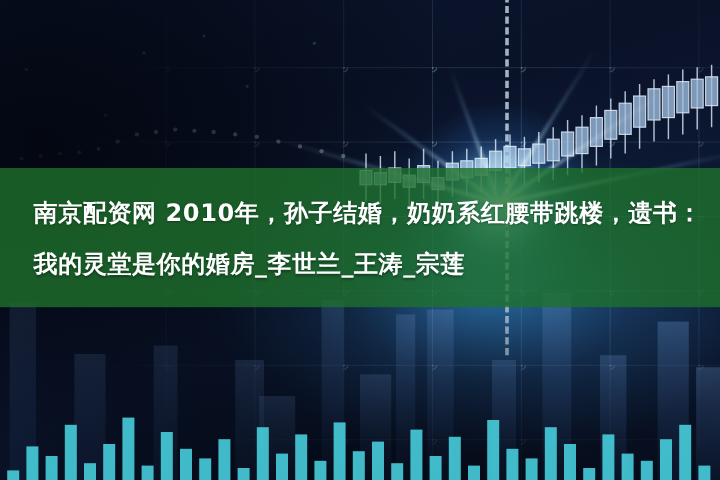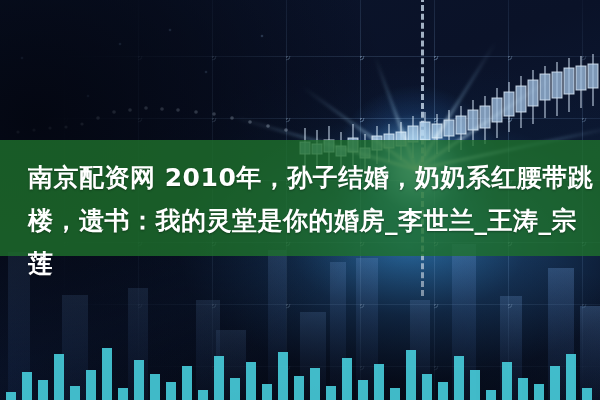--- a/index.html
+++ b/index.html
@@ -75,21 +75,21 @@
     position:absolute;left:0;right:0;top:140px;height:116px;
     background:rgba(30,112,44,0.80);
     mix-blend-mode:normal;
   }
   #headline{
     position:absolute;left:0;right:0;top:140px;height:140px;
     display:block;
     padding:16px 4px 0 28px;
     box-sizing:border-box;
     color:#ffffff;
-    font-size:25px;
+    font-size:20px;
     font-weight:700;
     line-height:43px;
     letter-spacing:.5px;
     white-space:normal;
     text-align:left;
     text-shadow:0 1px 2px rgba(0,0,0,.35);
   }
 </style>
 </head>
 <body>

